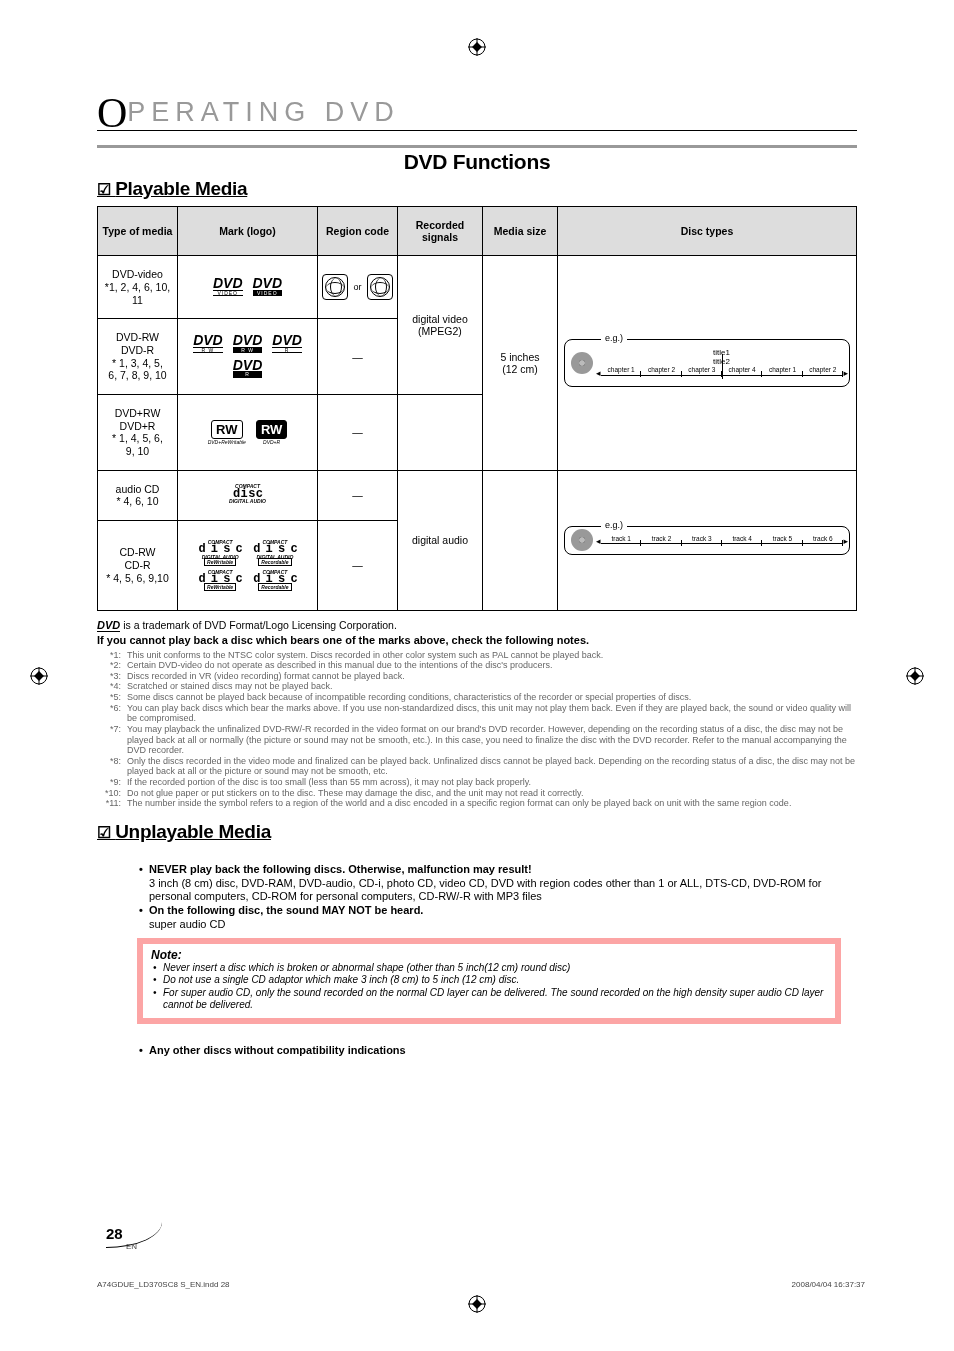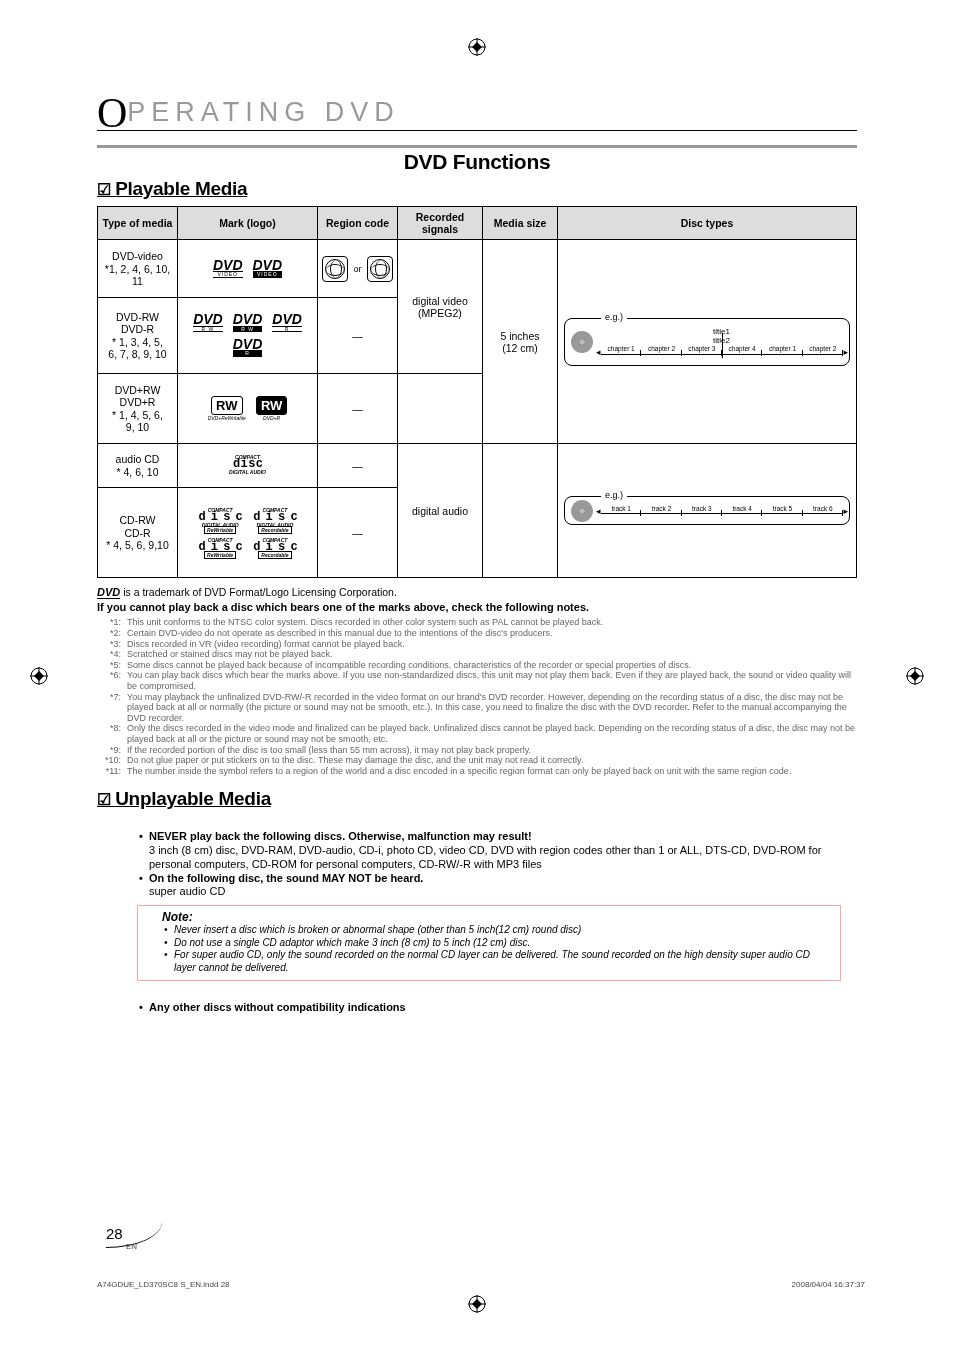--- a/index.html
+++ b/index.html
@@ -62,21 +62,21 @@
   table.media {
     border-collapse: collapse;
     width: 100%;
     margin-top: 6px;
     font-size: 10.5px;
   }
   table.media th, table.media td {
     border: 1px solid #000;
     text-align: center;
     vertical-align: middle;
-    padding: 4px 2px;
+    padding: 12px 2px;
   }
   table.media th {
     background: #ddd;
     font-weight: 700;
     font-size: 10.5px;
     height: 24px;
   }
   table.media td.type { height: 58px; line-height: 1.2; }
   .mark-cell { font-style: italic; font-weight: 900; font-size: 12px; }
   .mark-logos { display: flex; flex-wrap: wrap; justify-content: center; gap: 4px 10px; align-items: center; }
@@ -113,26 +113,26 @@
   .trademark-line { margin-top: 8px; font-size: 10.5px; }
   .bold-note { font-weight: 700; font-size: 11px; margin-top: 2px; }
   .footnotes { margin-top: 4px; font-size: 9px; color: #666; line-height: 1.18; }
   .footnotes .fn { display: flex; gap: 6px; }
   .footnotes .fn .fn-num { flex: 0 0 24px; text-align: right; }
   .footnotes .fn .fn-txt { flex: 1; }
   .bul-list { margin-top: 20px; }
   .bul-item { font-size: 11px; padding-left: 12px; position: relative; line-height: 1.25; }
   .bul-item::before { content: "•"; position: absolute; left: 2px; font-weight: 700; }
   .bul-item .b { font-weight: 700; }
-  .note-box { border: 1px solid #fca5a5; margin: 6px 16px 6px 40px; padding: 4px 8px 6px 24px; }
+  .note-box { border: 6px solid #fca5a5; margin: 6px 16px 6px 40px; padding: 4px 8px 6px 8px; }
   .note-title { font-style: italic; font-weight: 700; font-size: 12px; }
   .note-list .n-item { font-style: italic; font-size: 10px; padding-left: 12px; position: relative; line-height: 1.25; }
   .note-list .n-item::before { content: "•"; position: absolute; left: 2px; }
   .pg-box { position: absolute; left: 106px; bottom: 98px; }
-  .pg-num { font-weight: 400; font-size: 15px; }
+  .pg-num { font-weight: 700; font-size: 15px; }
   .pg-lang { font-size: 8px; color: #444; position: relative; left: 20px; top: -2px; }
   .pg-arc { position: absolute; left: 0; top: -3px; width: 56px; height: 26px; border-bottom: 1.5px solid #000; border-radius: 0 0 100% 0/0 0 100% 0; pointer-events:none; }
   .footer { position: absolute; left: 97px; right: 89px; bottom: 62px; display: flex; justify-content: space-between; font-size: 8px; color: #444; }
   .crop-mark svg { display:block; }
 </style>
 </head>
 <body>
 
 <div class="crop-top crop-mark">
     <svg width="18" height="18">

